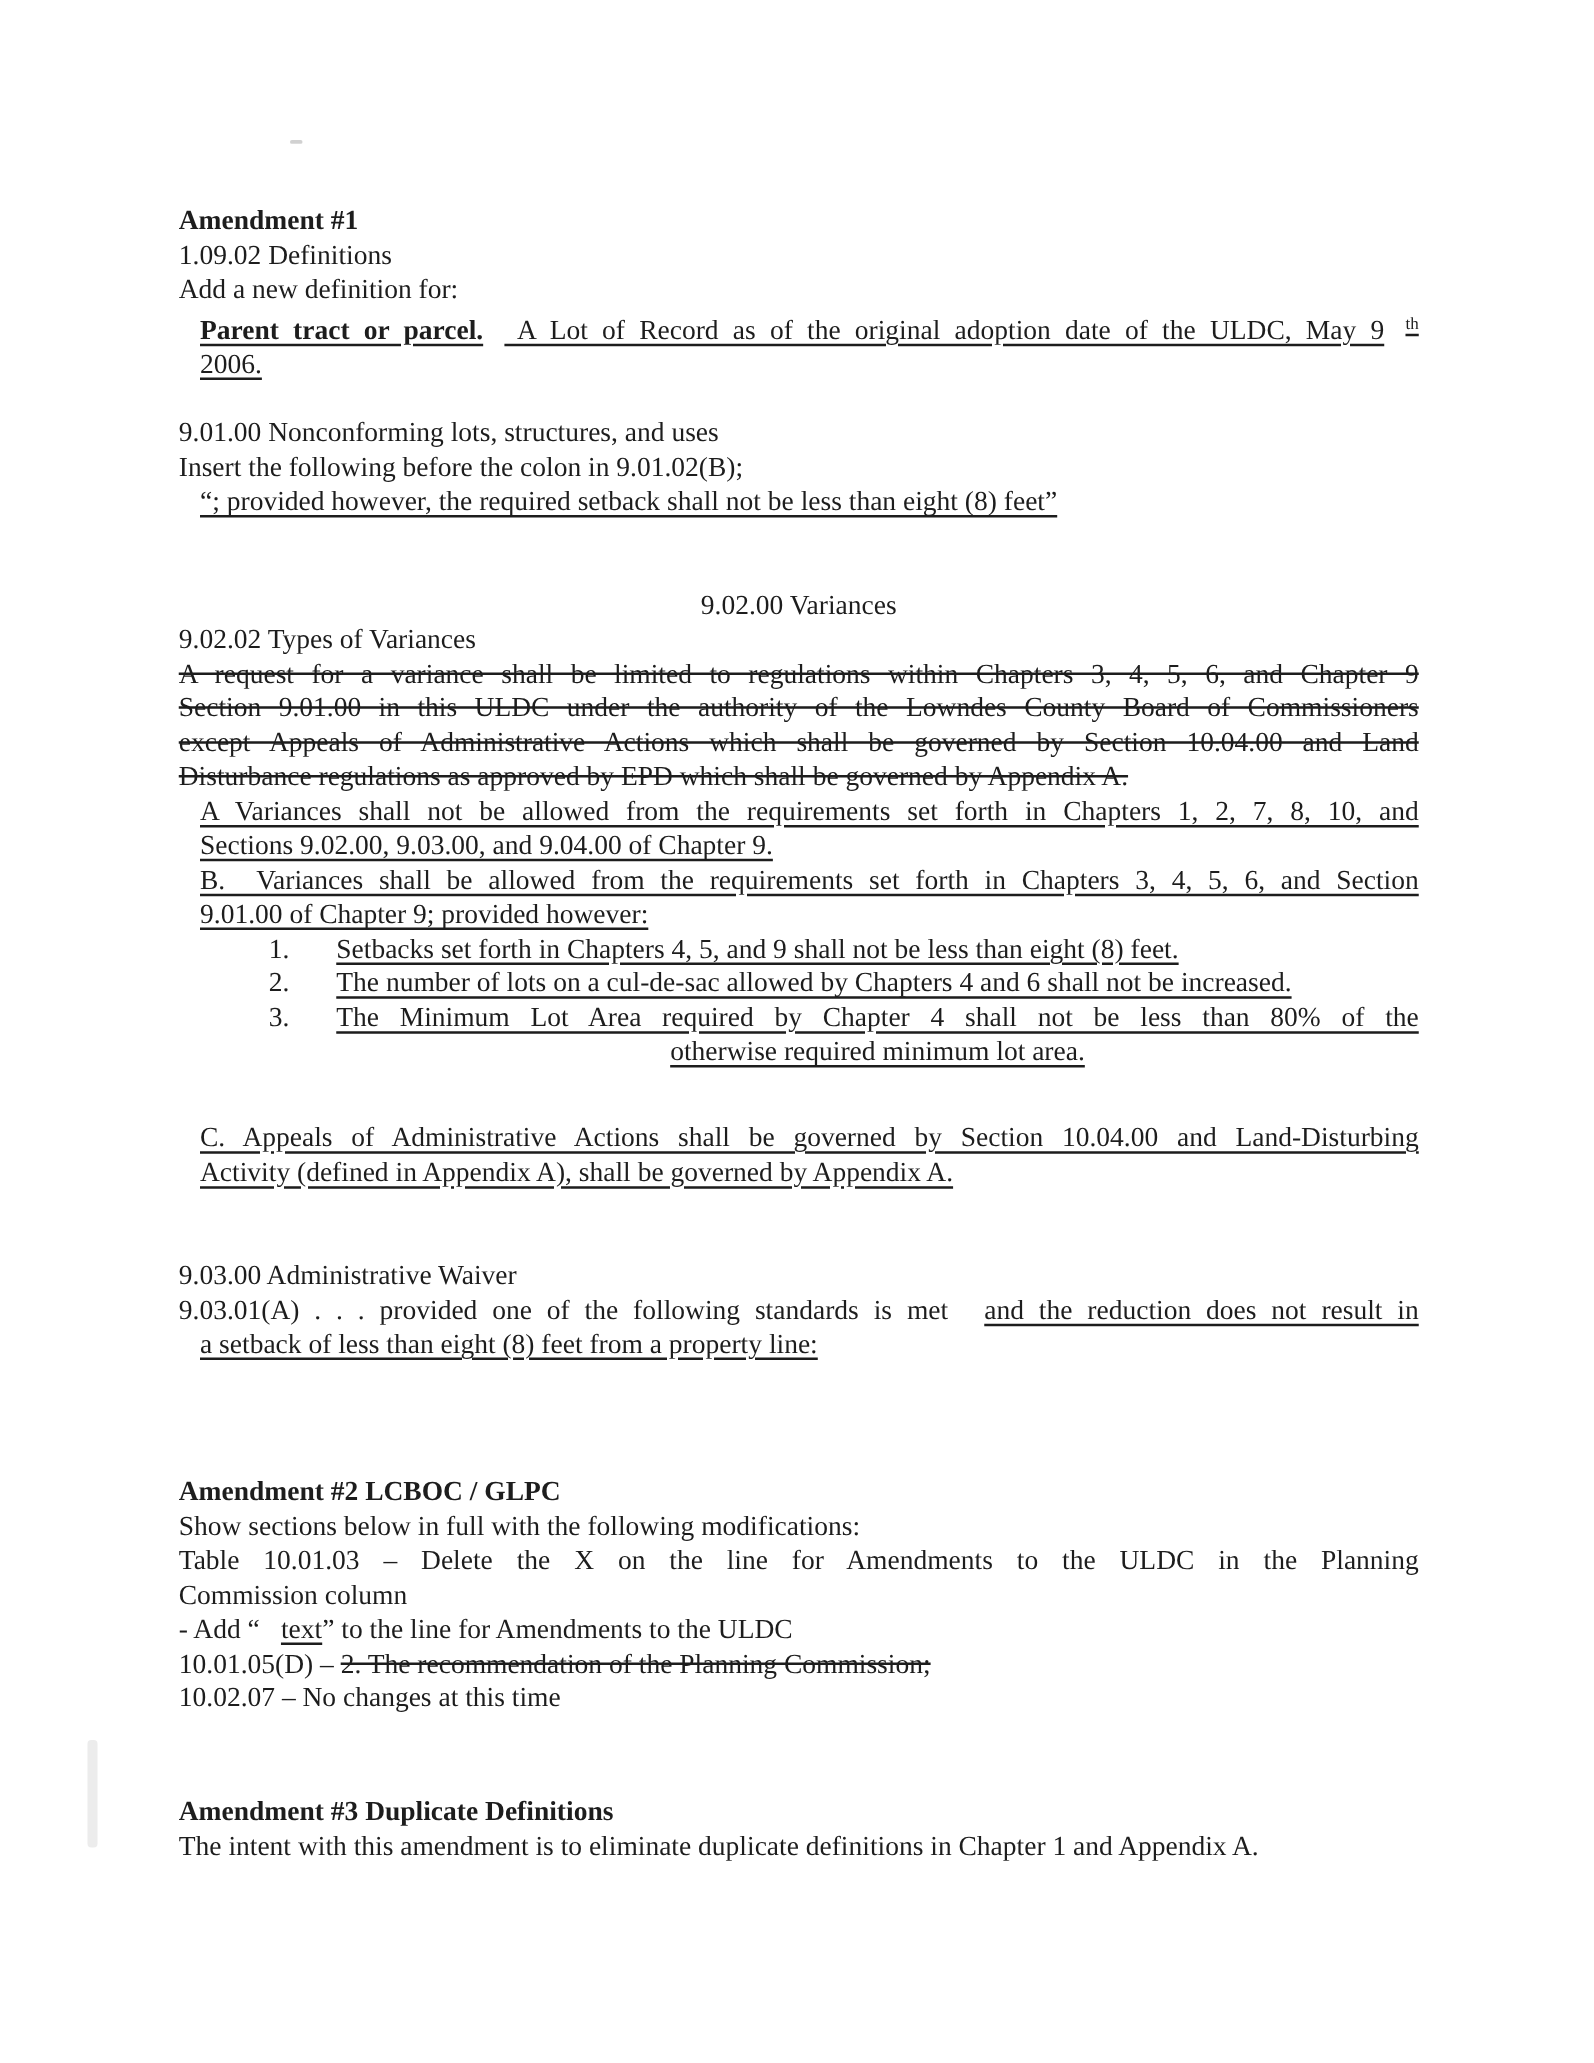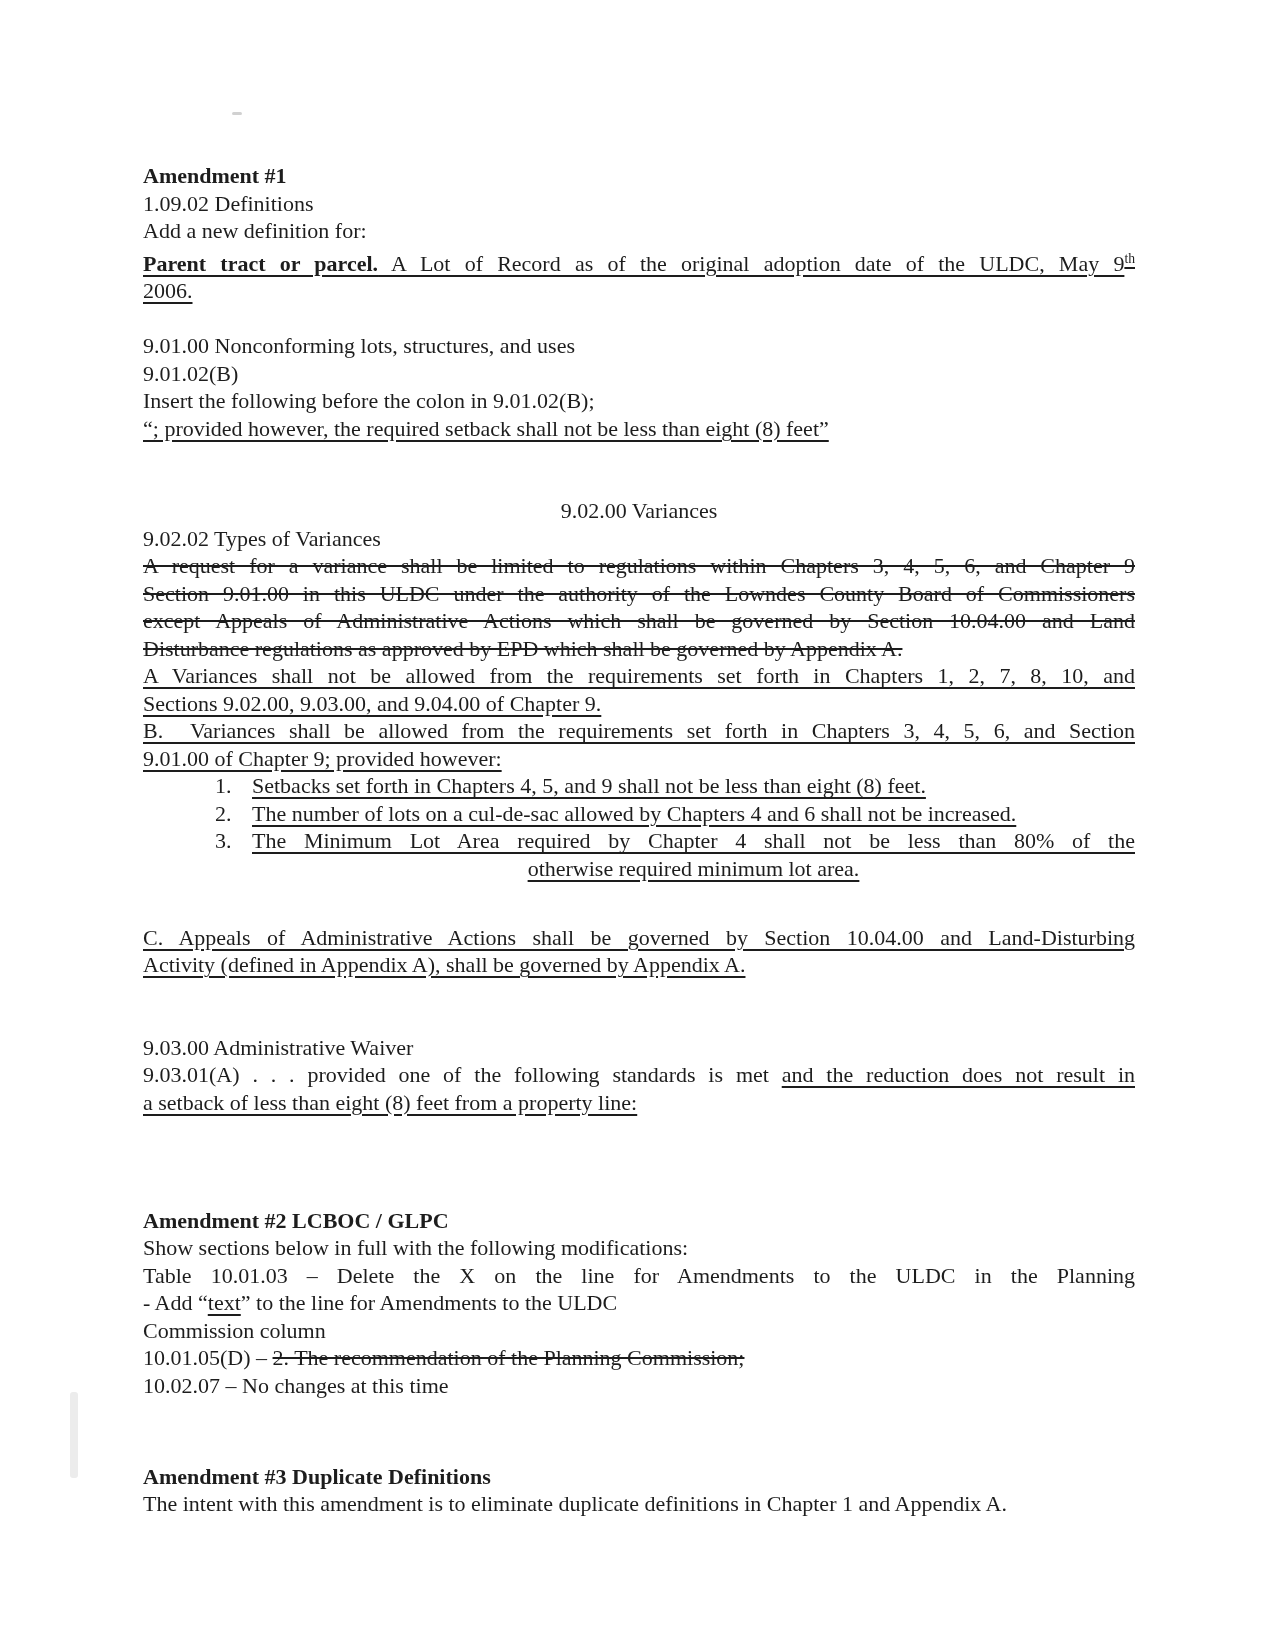--- a/index.html
+++ b/index.html
@@ -28,20 +28,21 @@
     text-align-last: justify;
   }
   .line.list { margin-left: 72px; }
   .line.cont { margin-left: 109px; text-align: center; }
   .marker { display: inline-block; width: 37px; }
   .b { font-weight: bold; }
   .u {
     text-decoration: underline;
     text-decoration-thickness: 1.8px;
     text-underline-offset: 3.5px;
+    margin-left: 17px;
   }
   .s {
     text-decoration: line-through;
     text-decoration-thickness: 2px;
     margin-top: 21px;
   }
   .sup { vertical-align: super; font-size: 0.62em; }
   .artifact-dash {
     position: absolute;
     left: 232px;
@@ -68,21 +69,20 @@
 <div class="page">
   <div class="artifact-dash"></div>
   <div class="artifact-edge"></div>
   <div class="doc">
       <div class="line"><span class="b">Amendment #1</span></div>
       <div class="line"><span>1.09.02 Definitions</span></div>
       <div class="line"><span>Add a new definition for:</span></div>
       <div class="line j"><span class="b u">Parent tract or parcel.</span><span class="u"> A Lot of Record as of the original adoption date of the ULDC, May 9</span><span class="u sup">th</span></div>
       <div class="line"><span class="u">2006.</span></div>
       <div class="line" style="margin-top: 27.5px;"><span>9.01.00 Nonconforming lots, structures, and uses</span></div>
-      <div class="line"><span>9.01.02(B)</span></div>
       <div class="line"><span>Insert the following before the colon in 9.01.02(B);</span></div>
       <div class="line"><span class="u">“; provided however, the required setback shall not be less than eight (8) feet”</span></div>
       <div class="line" style="margin-top: 55px; text-align: center;"><span>9.02.00 Variances</span></div>
       <div class="line"><span>9.02.02 Types of Variances</span></div>
       <div class="line j"><span class="s">A request for a variance shall be limited to regulations within Chapters 3, 4, 5, 6, and Chapter 9</span></div>
       <div class="line j"><span class="s">Section 9.01.00 in this ULDC under the authority of the Lowndes County Board of Commissioners</span></div>
       <div class="line j"><span class="s">except Appeals of Administrative Actions which shall be governed by Section 10.04.00 and Land</span></div>
       <div class="line"><span class="s">Disturbance regulations as approved by EPD which shall be governed by Appendix A.</span></div>
       <div class="line j"><span class="u">A Variances shall not be allowed from the requirements set forth in Chapters 1, 2, 7, 8, 10, and</span></div>
       <div class="line"><span class="u">Sections 9.02.00, 9.03.00, and 9.04.00 of Chapter 9.</span></div>
@@ -93,20 +93,20 @@
       <div class="line j list"><span class="marker">3.</span><span class="u">The Minimum Lot Area required by Chapter 4 shall not be less than 80% of the</span></div>
       <div class="line cont"><span class="u">otherwise required minimum lot area.</span></div>
       <div class="line j" style="margin-top: 41.25px;"><span class="u">C. Appeals of Administrative Actions shall be governed by Section 10.04.00 and Land-Disturbing</span></div>
       <div class="line"><span class="u">Activity (defined in Appendix A), shall be governed by Appendix A.</span></div>
       <div class="line" style="margin-top: 55px;"><span>9.03.00 Administrative Waiver</span></div>
       <div class="line j"><span>9.03.01(A) . . . provided one of the following standards is met </span><span class="u">and the reduction does not result in</span></div>
       <div class="line"><span class="u">a setback of less than eight (8) feet from a property line:</span></div>
       <div class="line" style="margin-top: 90.75px;"><span class="b">Amendment #2 LCBOC / GLPC</span></div>
       <div class="line"><span>Show sections below in full with the following modifications:</span></div>
       <div class="line j"><span>Table 10.01.03 – Delete the X on the line for Amendments to the ULDC in the Planning</span></div>
+      <div class="line"><span>Commission column</span></div>
       <div class="line"><span>- Add “</span><span class="u">text</span><span>” to the line for Amendments to the ULDC</span></div>
-      <div class="line"><span>Commission column</span></div>
       <div class="line"><span>10.01.05(D) – </span><span class="s">2. The recommendation of the Planning Commission;</span></div>
       <div class="line"><span>10.02.07 – No changes at this time</span></div>
       <div class="line" style="margin-top: 63.25px;"><span class="b">Amendment #3 Duplicate Definitions</span></div>
       <div class="line"><span>The intent with this amendment is to eliminate duplicate definitions in Chapter 1 and Appendix A.</span></div>
     </div>
 </div>
 
 </body></html>

